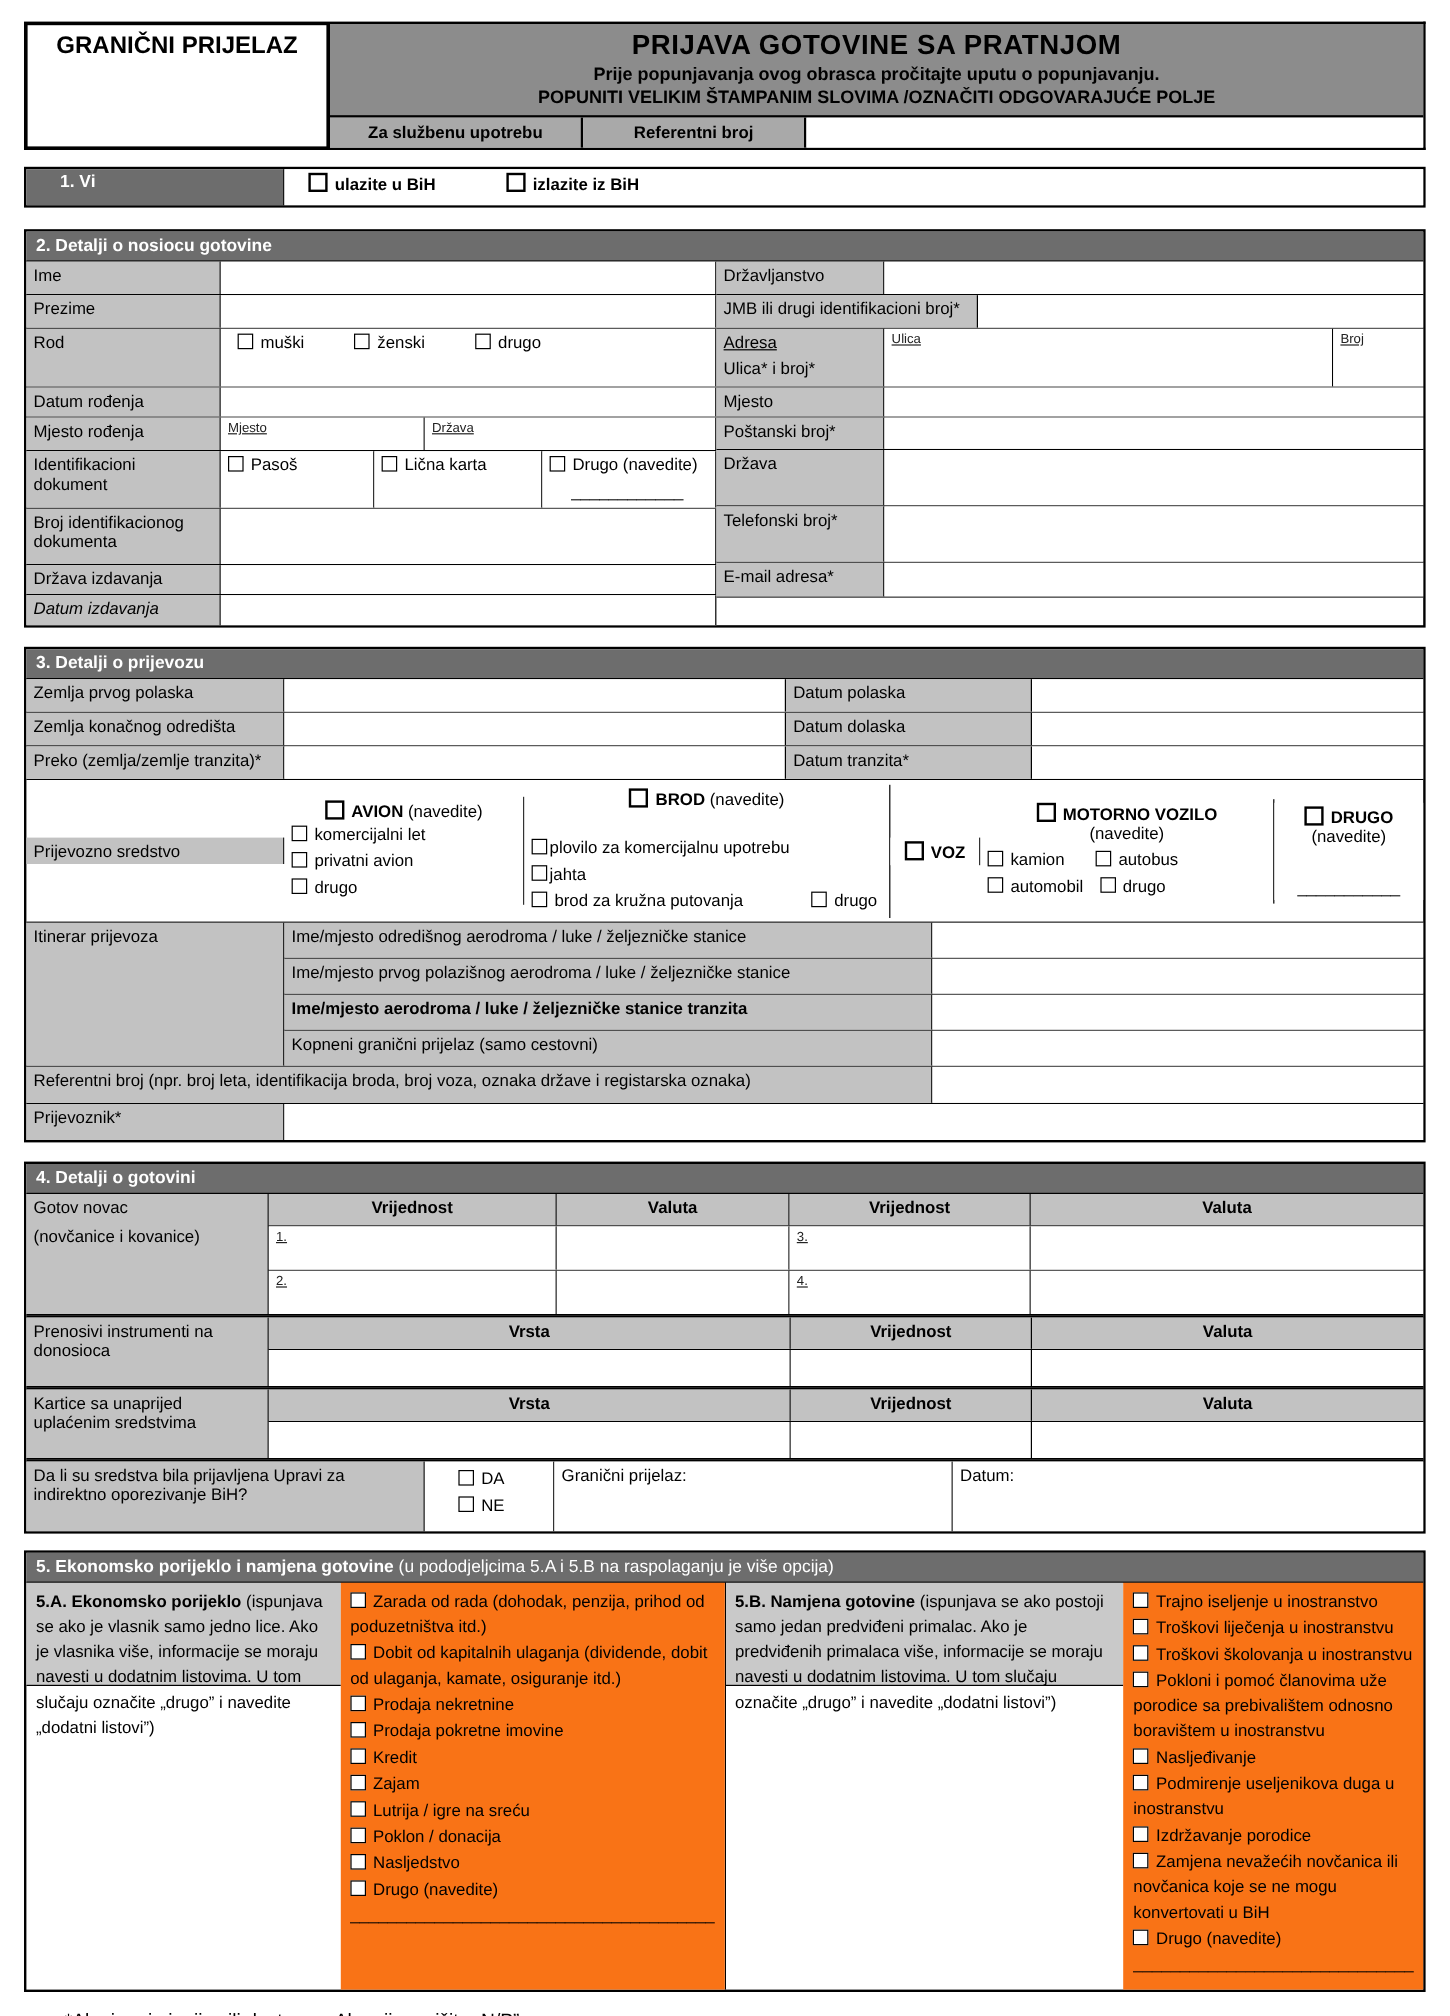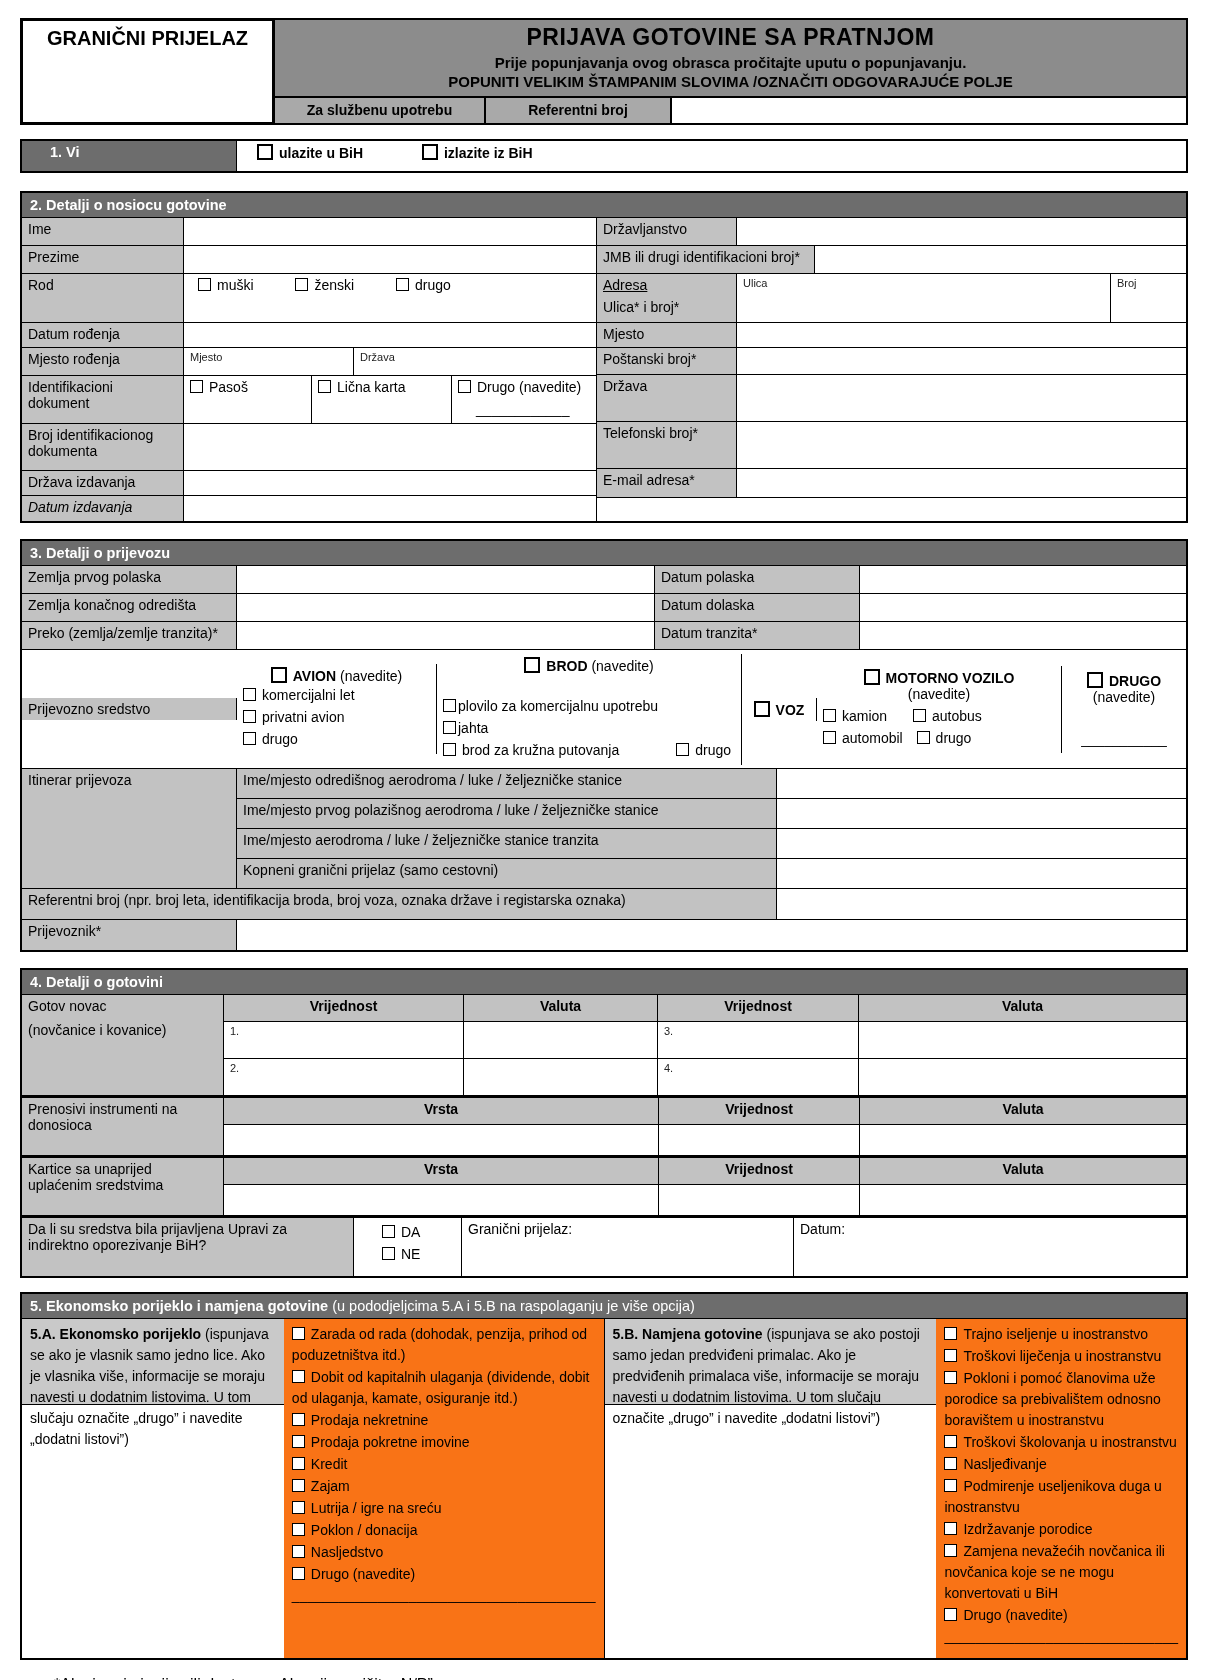--- a/index.html
+++ b/index.html
@@ -12,21 +12,21 @@
   .lbl{background:#c2c2c2;}
   .rl{border-right:1px solid #000;}
   .bl{border-bottom:1px solid #000;}
   .tl2{border-top:2px solid #000;}
   .sec{border:2px solid #000;}
   .secbar{background:#6d6d6d;color:#fff;font-weight:bold;font-size:14.5px;
     padding:4px 8px;border-bottom:1px solid #000;}
   .cb{display:inline-block;width:11px;height:11px;border:1px solid #000;background:#fff;
     vertical-align:-1px;margin-right:6px;flex:0 0 auto;}
   .cbb{width:12px;height:12px;border-width:2px;vertical-align:-2px;}
-  .small{font-size:11px;color:#222;}
+  .small{font-size:11px;color:#222;text-decoration:underline;}
   .b{font-weight:bold;}
   .ctr{text-align:center;}
   .ckline{font-size:14px;line-height:21px;margin:1px 0;}
   
   .hdr{display:flex;align-items:stretch;}
   .hdr-left{flex:0 0 255px;border:3px solid #000;box-sizing:border-box;
     padding-top:6px;text-align:center;font-size:20px;font-weight:bold;}
   .hdr-right{flex:1;display:flex;flex-direction:column;border:2px solid #000;border-left:none;}
   .hdr-title-box{background:#8c8c8c;border-bottom:2px solid #000;text-align:center;
     padding:4px 6px 6px 6px;flex:1;}
@@ -239,21 +239,21 @@
       <div style="flex:1;display:flex;flex-direction:column;">
         <div class="r bl" style="height:29px;">
           <div class="cell lbl rl" style="flex:0 0 540px;">Ime/mjesto odredišnog aerodroma / luke / željezničke stanice</div>
           <div class="cell" style="flex:1;"></div>
         </div>
         <div class="r bl" style="height:29px;">
           <div class="cell lbl rl" style="flex:0 0 540px;">Ime/mjesto prvog polazišnog aerodroma / luke / željezničke stanice</div>
           <div class="cell" style="flex:1;"></div>
         </div>
         <div class="r bl" style="height:29px;">
-          <div class="cell lbl rl" style="flex:0 0 540px;">Ime/mjesto aerodroma / luke / željezničke stanice tranzita</div>
+          <div class="cell lbl rl" style="flex:0 0 540px;font-weight:bold;">Ime/mjesto aerodroma / luke / željezničke stanice tranzita</div>
           <div class="cell" style="flex:1;"></div>
         </div>
         <div class="r" style="height:29px;">
           <div class="cell lbl rl" style="flex:0 0 540px;">Kopneni granični prijelaz (samo cestovni)</div>
           <div class="cell" style="flex:1;"></div>
         </div>
       </div>
     </div>
     <div class="r bl" style="height:30px;">
       <div class="cell lbl rl" style="flex:0 0 755px;">Referentni broj (npr. broj leta, identifikacija broda, broj voza, oznaka države i registarska oznaka)</div>
@@ -364,22 +364,22 @@
           <div class="ckline"><span class="cb"></span><span>Drugo (navedite) _______________________________________</span></div>
         </div>
       </div>
       <div class="col5">
         <div class="h5">
           <span class="b">5.B. Namjena gotovine</span><span> (ispunjava se ako postoji samo jedan predviđeni primalac. Ako je predviđenih primalaca više, informacije se moraju navesti u dodatnim listovima.  U tom slučaju označite „drugo” i navedite „dodatni listovi”)</span>
         </div>
         <div class="items5">
           <div class="ckline"><span class="cb"></span><span>Trajno iseljenje u inostranstvo</span></div>
           <div class="ckline"><span class="cb"></span><span>Troškovi liječenja u inostranstvu</span></div>
+          <div class="ckline"><span class="cb"></span><span>Troškovi školovanja u inostranstvu</span></div>
           <div class="ckline"><span class="cb"></span><span>Pokloni i pomoć članovima uže porodice sa prebivalištem odnosno boravištem u inostranstvu</span></div>
-          <div class="ckline"><span class="cb"></span><span>Troškovi školovanja u inostranstvu</span></div>
           <div class="ckline"><span class="cb"></span><span>Nasljeđivanje</span></div>
           <div class="ckline"><span class="cb"></span><span>Podmirenje useljenikova duga u inostranstvu</span></div>
           <div class="ckline"><span class="cb"></span><span>Izdržavanje porodice</span></div>
           <div class="ckline"><span class="cb"></span><span>Zamjena nevažećih novčanica ili novčanica koje se ne mogu konvertovati u BiH</span></div>
           <div class="ckline"><span class="cb"></span><span>Drugo (navedite) ______________________________</span></div>
         </div>
       </div>
     </div>
   </div>
 

